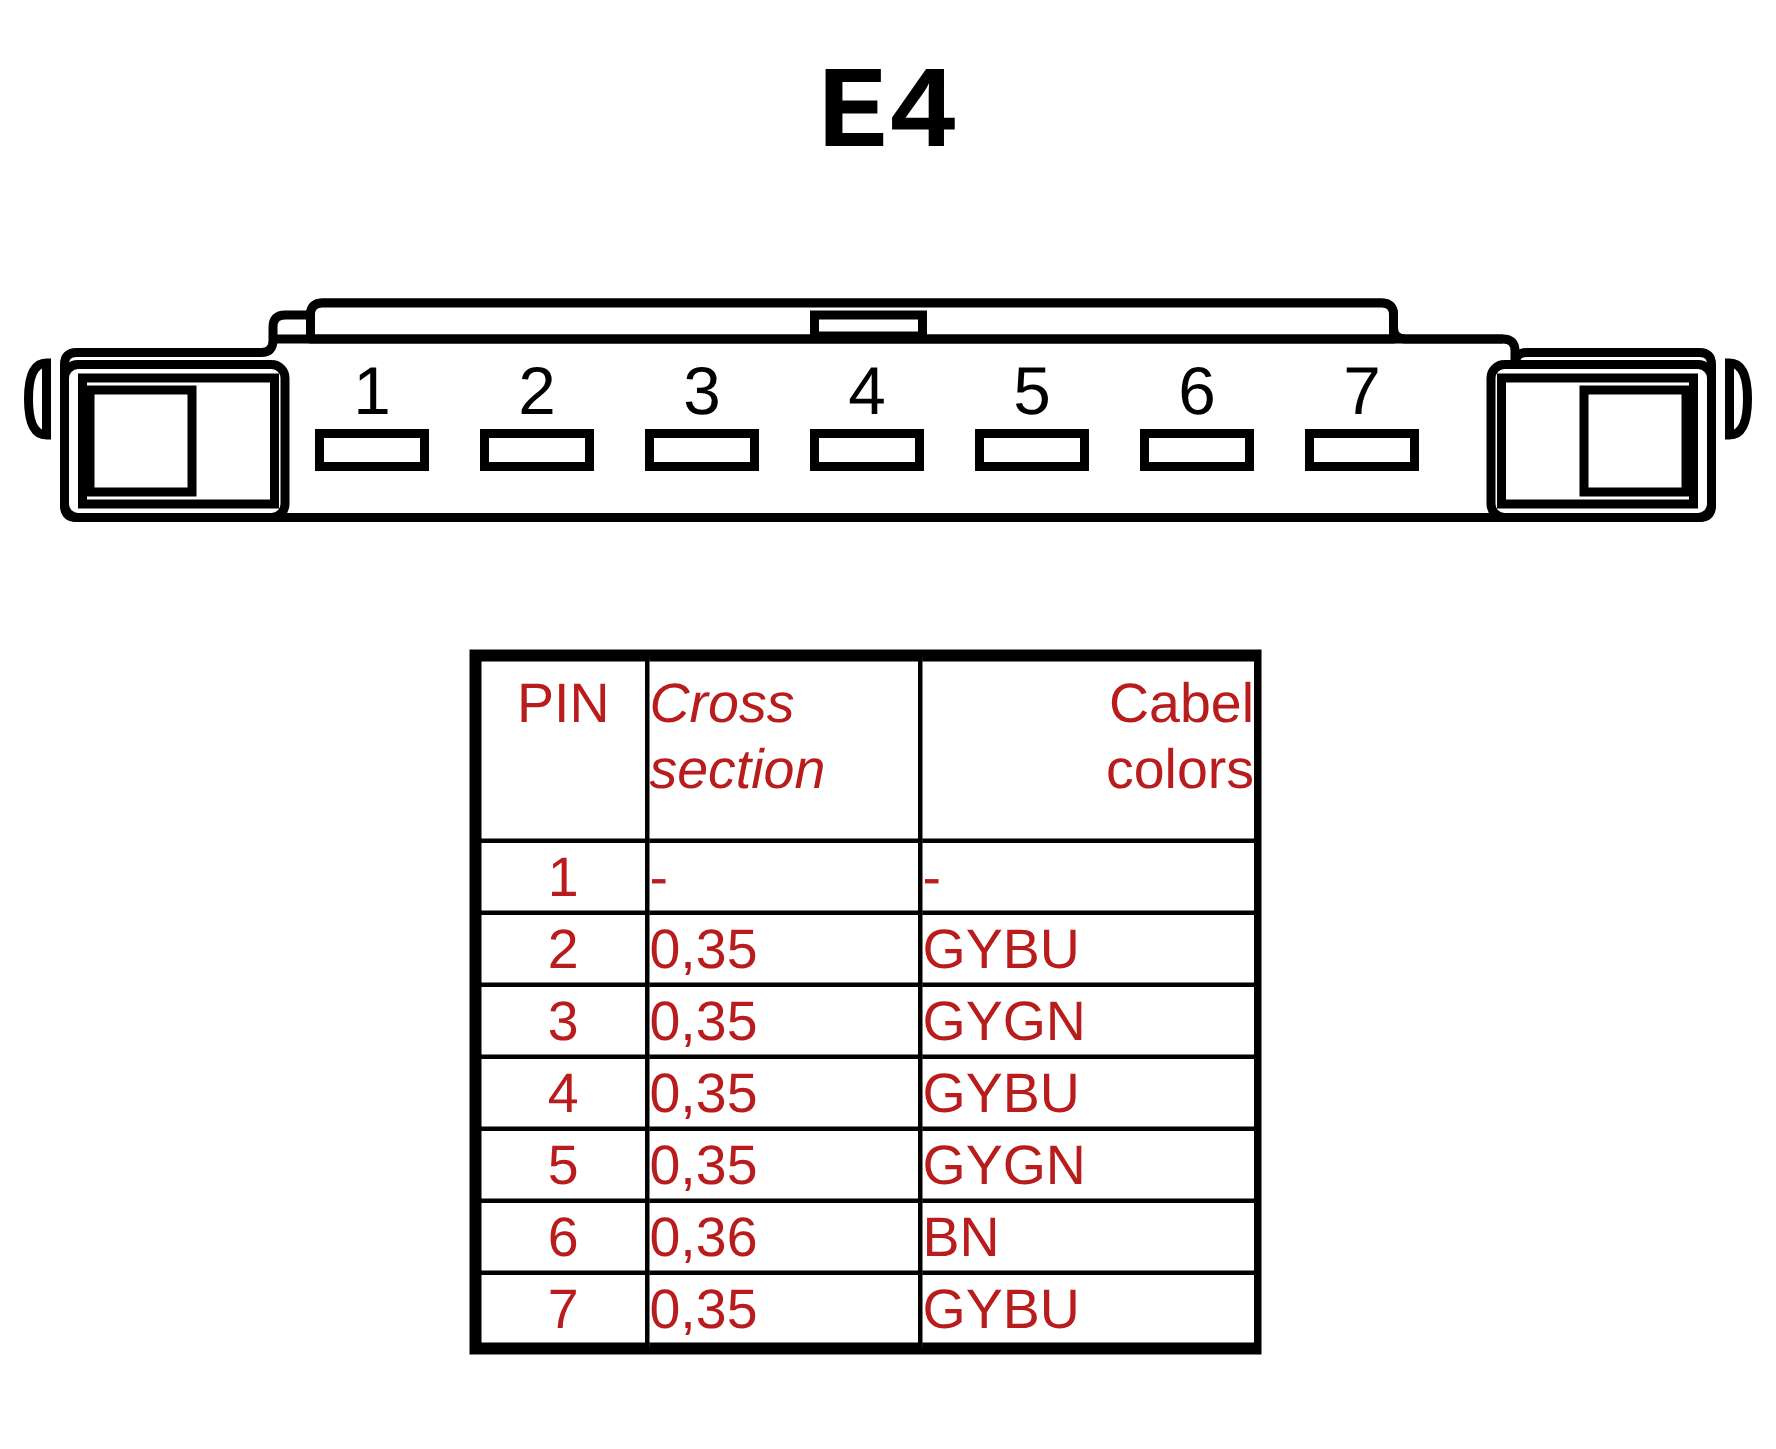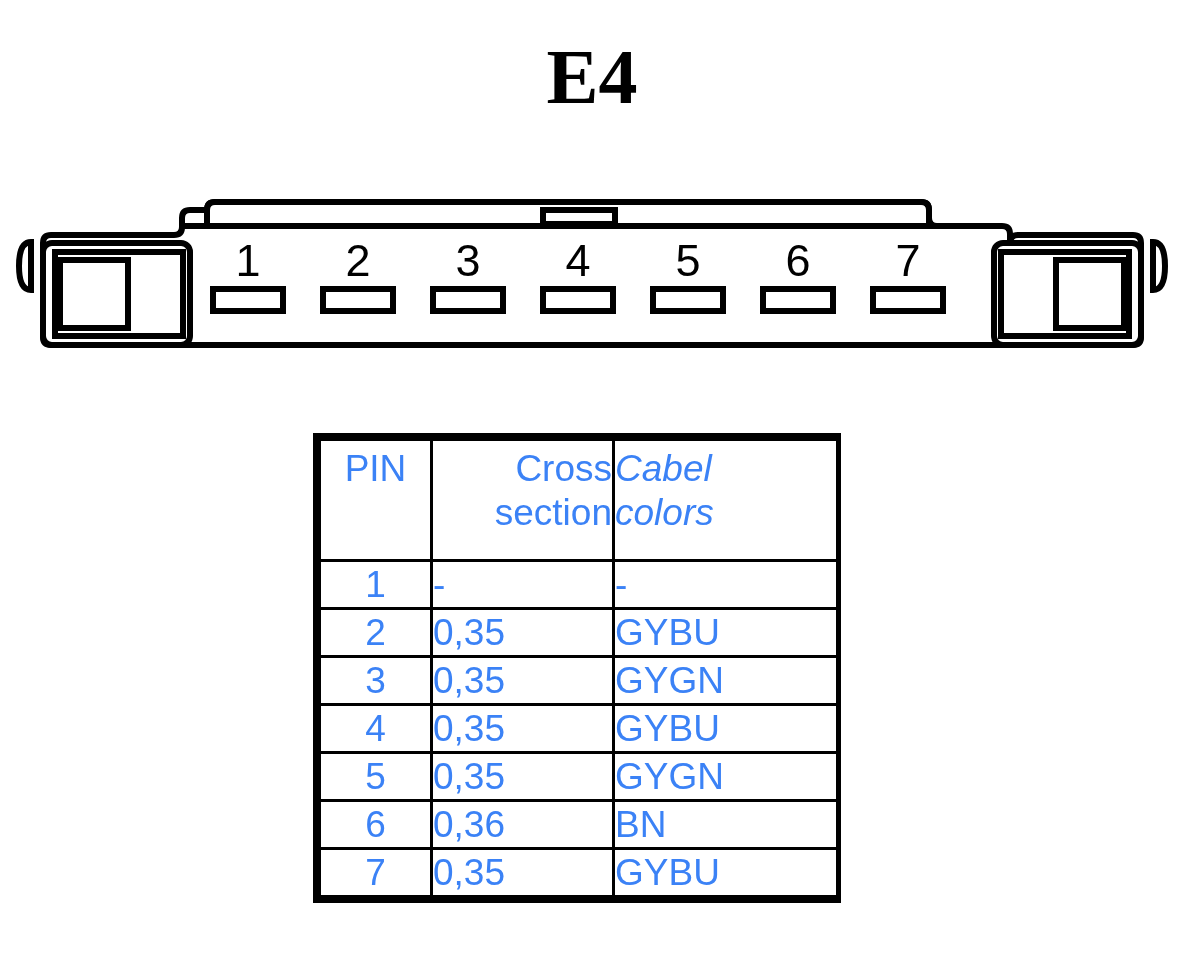--- a/index.html
+++ b/index.html
@@ -19,21 +19,21 @@
   #page-title {
     position: absolute;
     left: 0;
     top: 38px;
     width: 1184px;
     text-align: center;
     font-size: 78px;
     font-weight: bold;
     letter-spacing: 0px;
     line-height: 1;
-    font-family: Liberation Serif, serif;
+    font-family: Liberation Mono, monospace;
   }
 
   #connector-diagram {
     position: absolute;
     left: 0;
     top: 160px;
     width: 1184px;
     height: 210px;
   }
 
@@ -49,35 +49,35 @@
     table-layout: fixed;
     width: 518px;
     background: #ffffff;
   }
   table.pinout td, table.pinout th {
     border: 3px solid #000000;
     font-weight: normal;
     font-size: 37px;
     line-height: 1.18;
     font-family: "Liberation Sans", sans-serif;
-    color: #3b82f6;
+    color: #b91c1c;
     padding: 0;
   }
   col.c-pin    { width: 112px; }
   col.c-cross  { width: 182px; }
   col.c-color  { width: 224px; }
 
   table.pinout thead th {
     height: 112px;
     vertical-align: top;
     padding-top: 6px;
   }
   th.h-pin   { text-align: center; }
-  th.h-cross { text-align: right; padding-left: 2px; }
-  th.h-color { text-align: left; padding-left: 2px; font-style: italic; }
+  th.h-cross { text-align: left; padding-left: 2px; font-style: italic; }
+  th.h-color { text-align: right; padding-left: 2px; }
 
   table.pinout tbody td {
     height: 45px;
     vertical-align: middle;
   }
   td.d-pin   { text-align: center; }
   td.d-cross { text-align: left; padding-left: 9px; }
   td.d-color { text-align: left; padding-left: 9px; }
 
   

